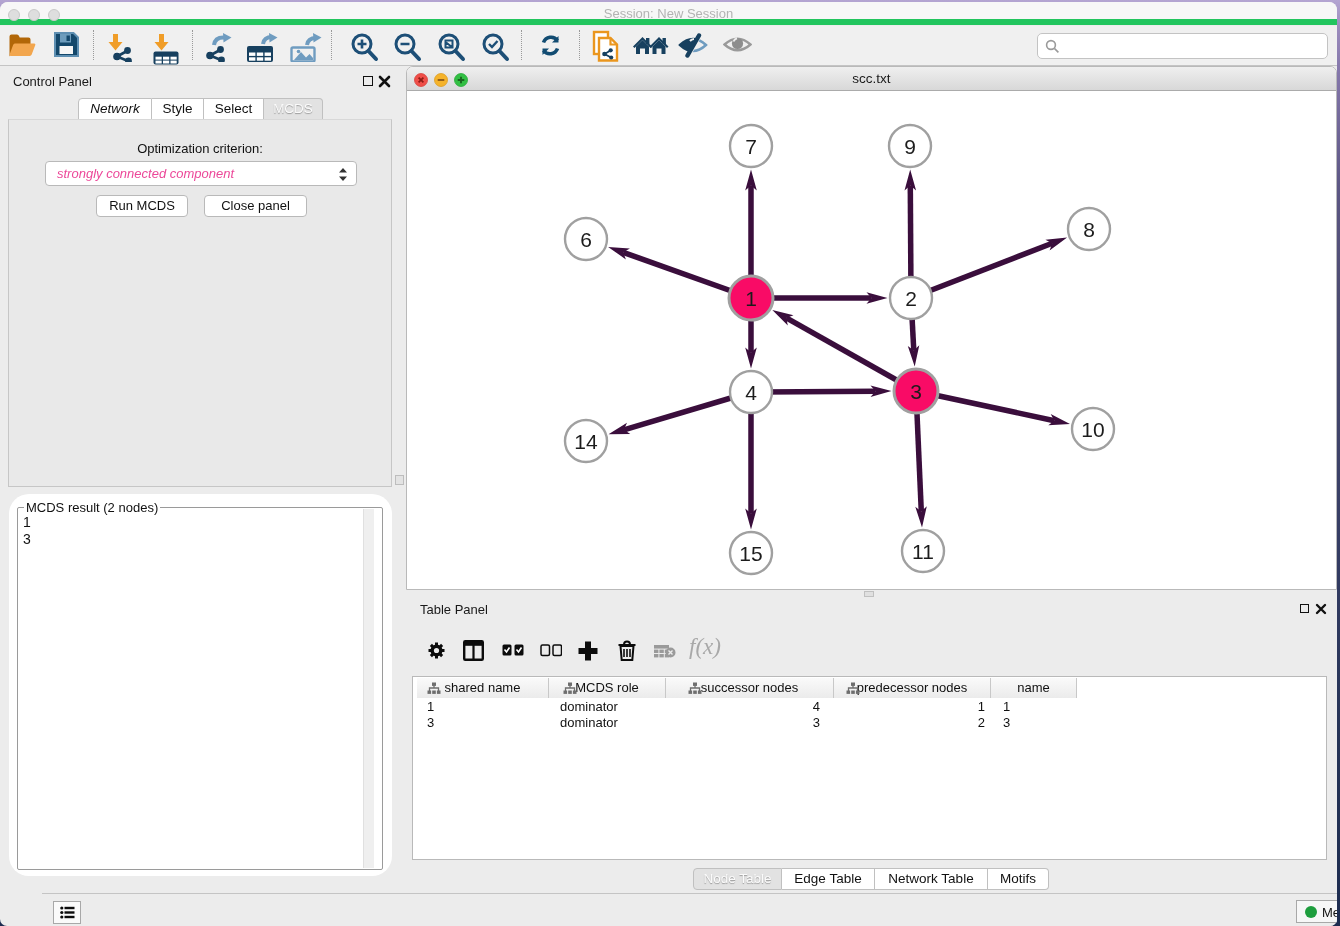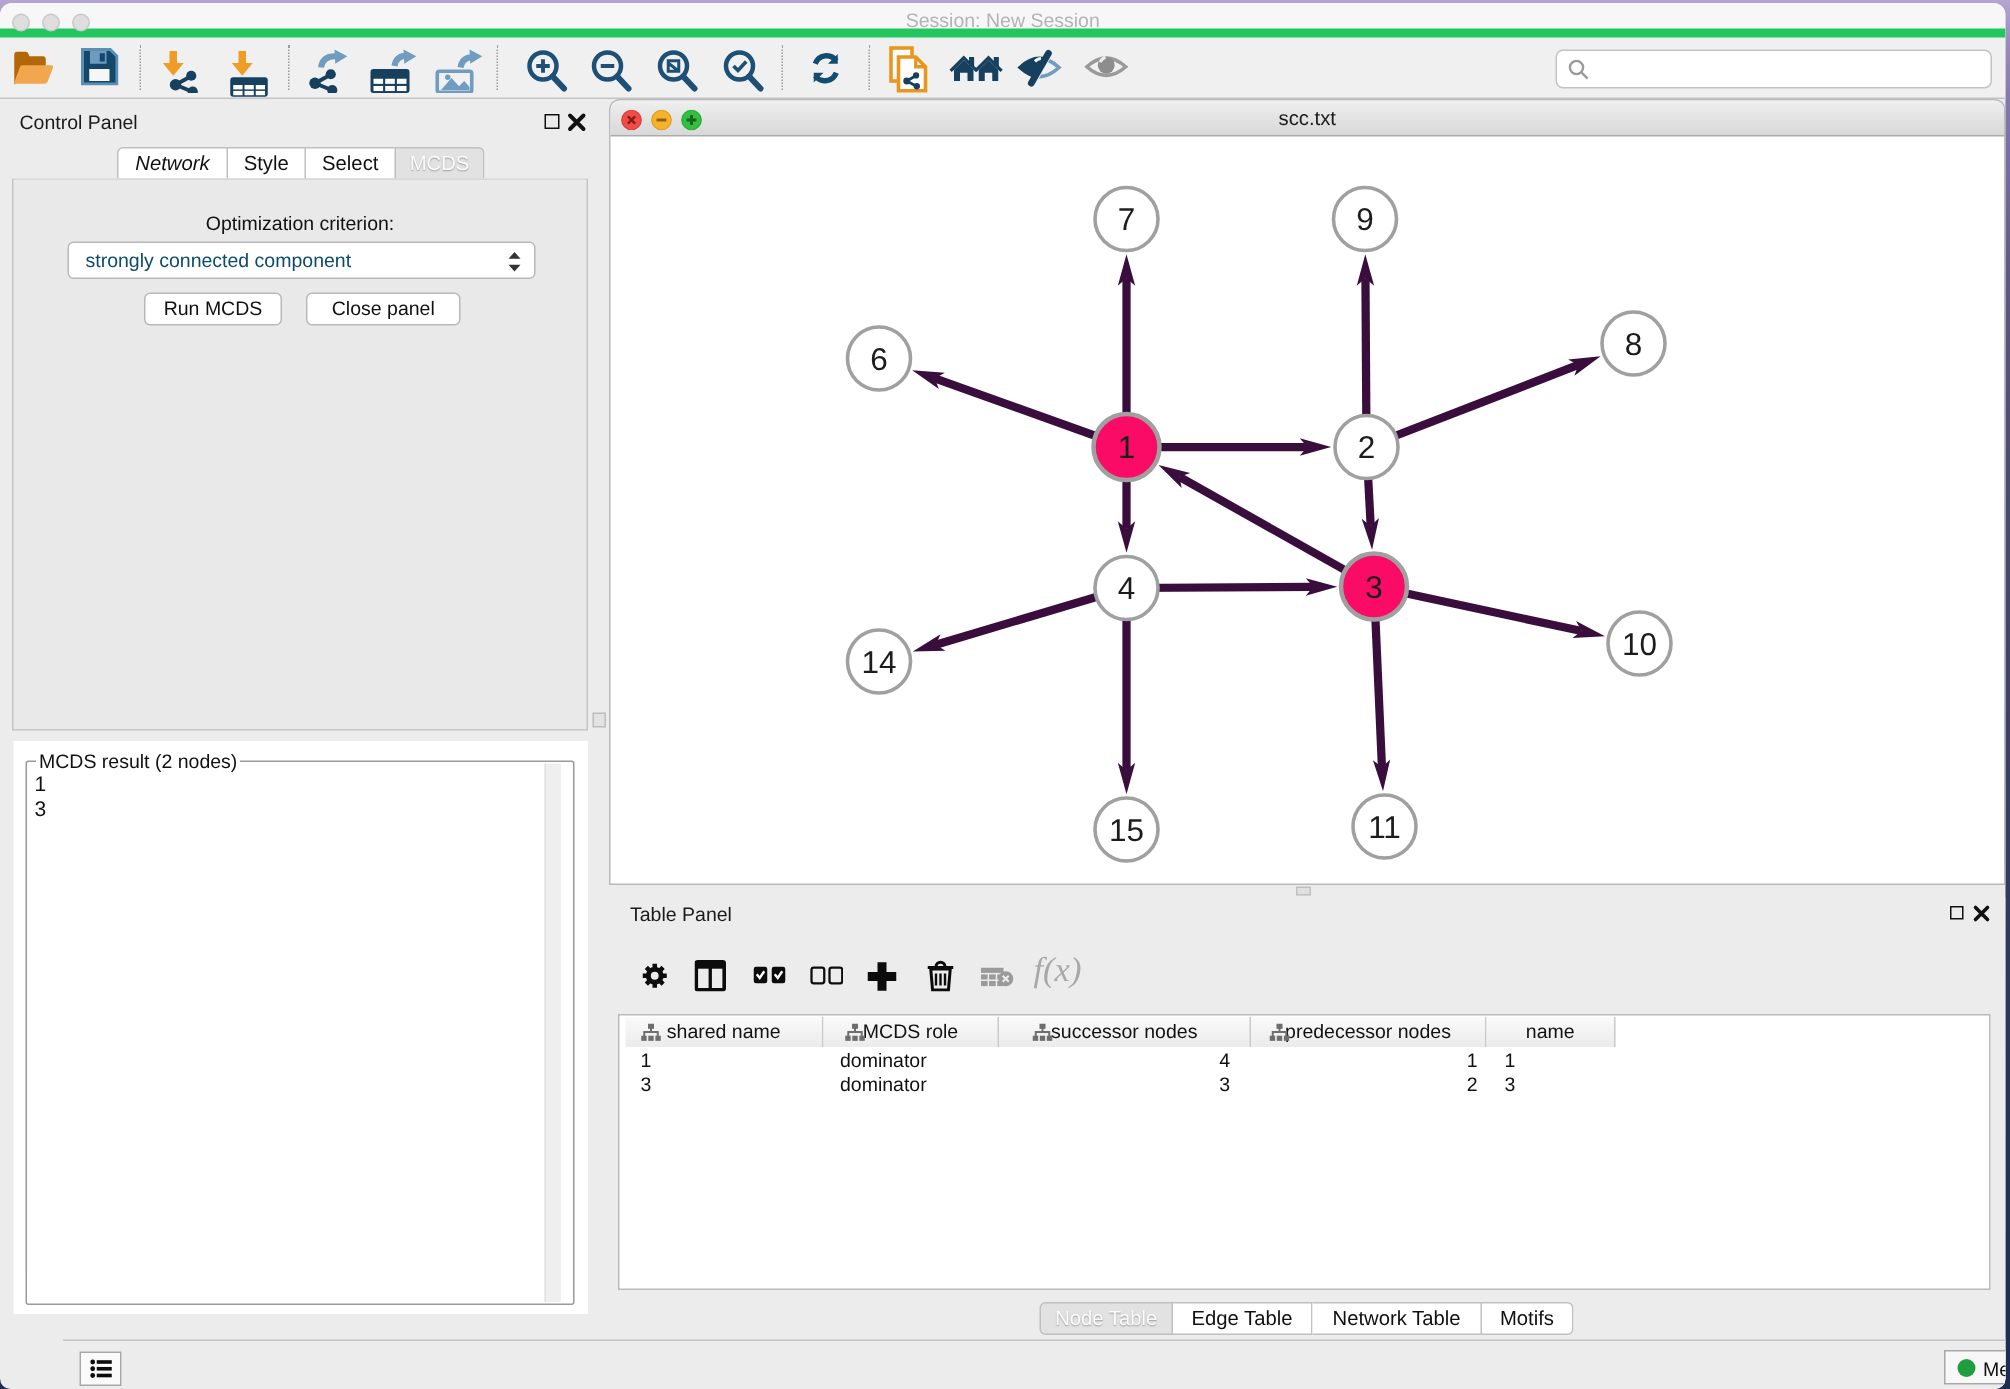--- a/index.html
+++ b/index.html
@@ -15,21 +15,21 @@
 .tbi { position:absolute; top:6px; }
 .tbsep { position:absolute; top:4px; width:1px; height:30px; border-left:1px dotted #9a9a9a; }
 .search { position:absolute; left:1037px; top:7px; width:291px; height:26px; background:#fff; border:1px solid #c3c3c3; border-radius:5px; }
 
 
 .cpanel { position:absolute; left:0; top:64px; width:400px; height:827px; background:#ececec; }
 .phead { font-size:13px; color:#1a1a1a; }
 .tab { position:absolute; height:22px; font-size:13.5px; font-weight:normal; color:#111; background:#fff; border:1px solid #c0c0c0; text-align:center; line-height:20px; }
 .cbody { position:absolute; left:8px; top:53px; width:384px; height:368px; background:#e9e9e9; border:1px solid #c6c6c6; border-top:1px solid #d8d8d8; }
 .btn { position:absolute; height:22px; background:#fff; border:1px solid #b9b9b9; border-radius:4px; font-size:13px; color:#111; text-align:center; line-height:20px; }
-.mcdswrap { position:absolute; left:9px; top:428px; width:383px; height:382px; background:#fff; }
+.mcdswrap { position:absolute; left:9px; top:428px; width:383px; height:382px; background:#fff;border-radius:20px; }
 .fieldset { position:absolute; left:8px; top:13px; width:366px; height:363px; border:1px solid #9a9a9a; border-radius:2px; }
 .fslabel { position:absolute; left:6px; top:-8px; background:#fff; padding:0 2px; font-size:13px; color:#111; }
 
 
 .netwin { position:absolute; left:406px; top:64px; width:931px; height:524px; background:#fff; border:1px solid #b9b9b9; border-radius:7px 7px 0 0; overflow:hidden;padding-left:36px; }
 .nettitle { position:absolute; left:0; top:0; width:100%; height:24px; background:linear-gradient(#efefef,#d8d8d8); border-bottom:1px solid #ababab; }
 
 
 .tpanel { position:absolute; left:406px; top:596px; width:931px; height:295px; background:#ececec; }
 .thcell { position:absolute; top:0; height:20px; background:linear-gradient(#fafafa,#ebebeb); border-right:1px solid #c8c8c8; font-size:13px; color:#111; text-align:center; line-height:20px; }
@@ -209,21 +209,21 @@
       <path d="M2 2 L11 11 M11 2 L2 11" stroke="#111" stroke-width="2.6" stroke-linecap="round"></path>
     </svg>
 
     <div class="tab" style="left:78px;top:32px;width:74px;border-radius:4px 0 0 0;font-style:italic;">Network</div>
     <div class="tab" style="left:152px;top:32px;width:52px;border-left:none;">Style</div>
     <div class="tab" style="left:204px;top:32px;width:60px;border-left:none;">Select</div>
     <div class="tab" style="left:264px;top:32px;width:59px;border-left:none;border-radius:0 4px 0 0;background:#e2e2e2;color:#fbfbfb;text-shadow:0 1px 1px #9a9a9a;">MCDS</div>
     <div class="cbody">
       <div style="position:absolute;left:0;top:21px;width:100%;text-align:center;font-size:13px;color:#111;">Optimization criterion:</div>
       <div style="position:absolute;left:36px;top:41px;width:312px;height:25px;background:#fff;border:1px solid #b9b9b9;border-radius:4px;">
-        <div style="position:absolute;left:11px;top:4px;font-size:13px;color:#0c4a6e;">strongly connected component</div>
+        <div style="position:absolute;left:11px;top:4px;font-size:13px;color:#ec4899;font-style:italic;">strongly connected component</div>
         <svg style="position:absolute;right:7px;top:5px;" width="12" height="15" viewBox="0 0 12 15">
           <path d="M2 5.5 L6 1 L10 5.5 z M2 9.5 L6 14 L10 9.5 z" fill="#333"></path>
         </svg>
       </div>
       <div class="btn" style="left:87px;top:75px;width:92px;">Run MCDS</div>
       <div class="btn" style="left:195px;top:75px;width:103px;">Close panel</div>
     </div>
     <div class="mcdswrap">
       <div class="fieldset">
         <div class="fslabel">MCDS result (2 nodes)</div>

